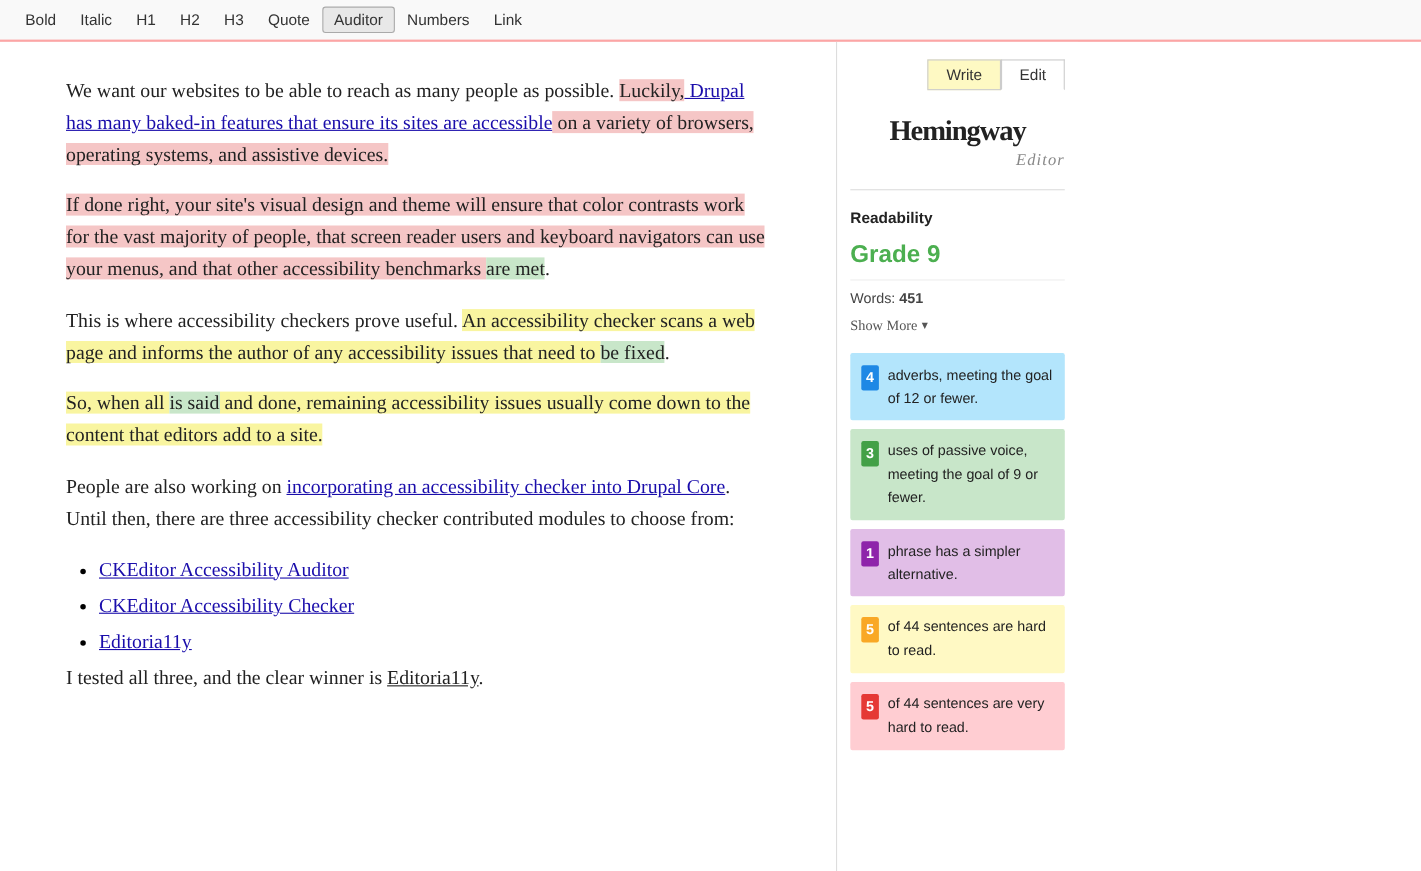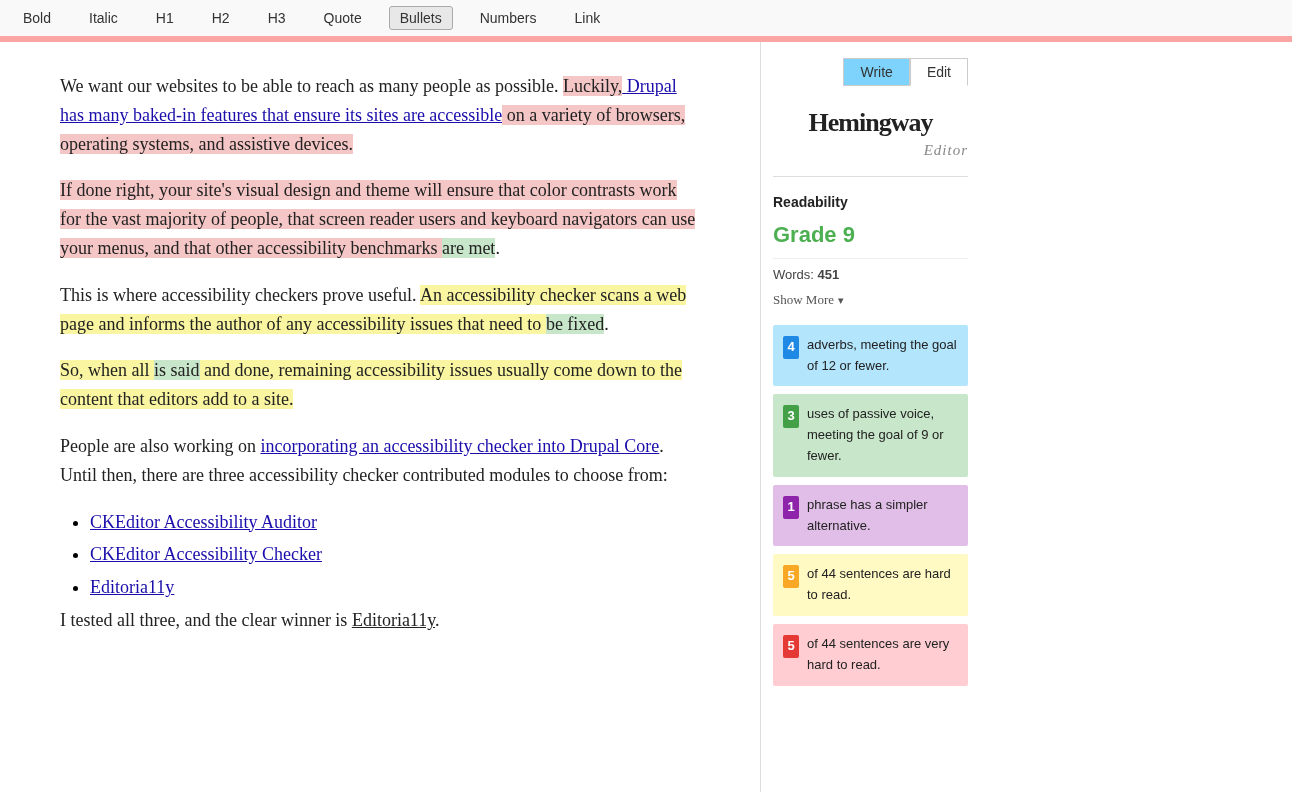--- a/index.html
+++ b/index.html
@@ -12,22 +12,22 @@
       height: 792px;
       width: 1292px;
       overflow: hidden;
       background: #fff;
     }
     
     #toolbar {
       display: flex;
       align-items: center;
       padding: 6px 12px;
-      border-bottom: 6px solid #fca5a5;
-      gap: 16px;
+      border-bottom: 2px solid #fca5a5;
+      gap: 0;
       background: #f9f9f9;
       flex-shrink: 0;
     }
     .toolbar-btn {
       background: none;
       border: 1px solid transparent;
       padding: 3px 10px;
       font-size: 14px;
       cursor: pointer;
       border-radius: 3px;
@@ -85,21 +85,21 @@
       display: flex;
       justify-content: flex-end;
       gap: 0;
       margin-bottom: 16px;
     }
     .sidebar-tab {
       padding: 5px 16px;
       border: 1px solid #ccc;
       font-size: 14px;
       cursor: pointer;
-      background: #7dd3fc;
+      background: #fef9c3;
       color: #333;
     }
     .sidebar-tab.active {
       background: #fff;
       border-bottom: 1px solid #fff;
     }
     .hemingway-logo {
       text-align: center;
       margin-bottom: 14px;
     }
@@ -211,21 +211,21 @@
 </head>
 <body>
 
 <div id="toolbar">
   <button class="toolbar-btn">Bold</button>
   <button class="toolbar-btn">Italic</button>
   <button class="toolbar-btn">H1</button>
   <button class="toolbar-btn">H2</button>
   <button class="toolbar-btn">H3</button>
   <button class="toolbar-btn">Quote</button>
-  <button class="toolbar-btn active">Bullets</button>
+  <button class="toolbar-btn active">Auditor</button>
   <button class="toolbar-btn">Numbers</button>
   <button class="toolbar-btn">Link</button>
 </div>
 
 <div id="main">
 
   <div id="editor-area">
 
     <p>
       <span>We want our websites to be able to reach as many people as possible. </span><span class="hl-pink">Luckily,</span><a class="link-text"> Drupal has many baked-in features that ensure its sites are accessible</a><span class="hl-pink"> on a variety of browsers, operating systems, and assistive devices.</span>

